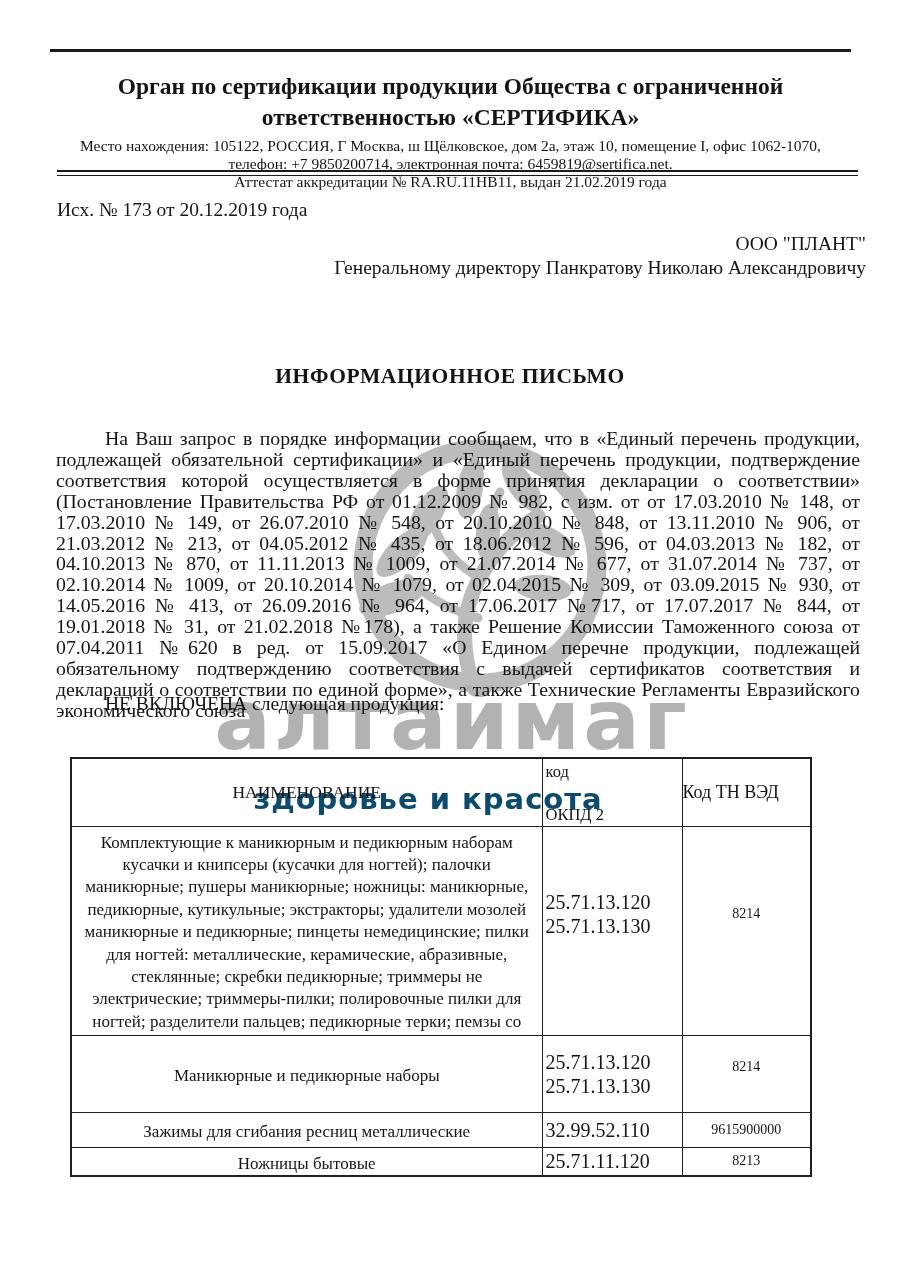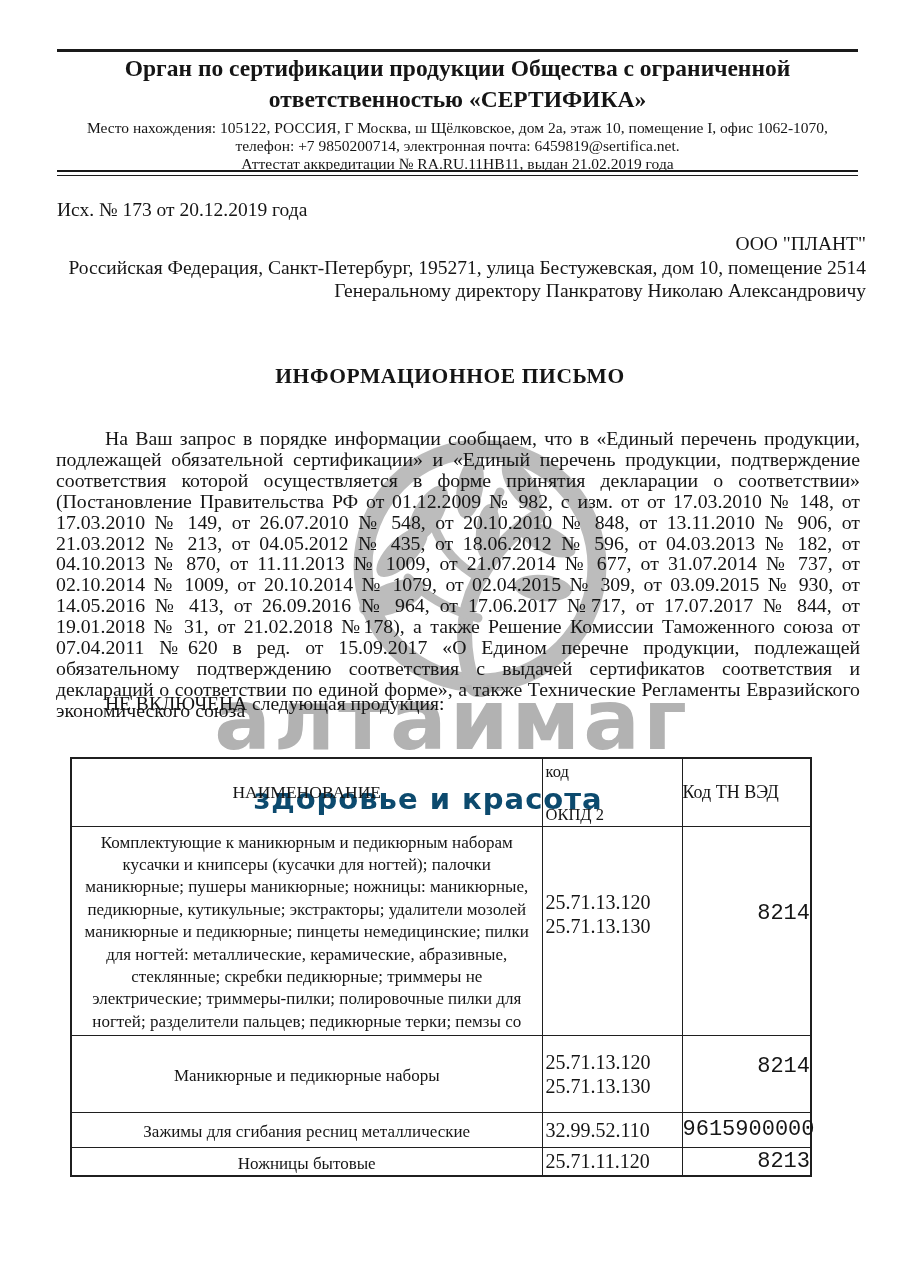--- a/index.html
+++ b/index.html
@@ -19,22 +19,22 @@
     font-size:84px; line-height:84px; letter-spacing:3px; color:#b2b2b2;
   }
   .wm-tagline {
     left:0; top:782px; width:856px; text-align:center;
     font-family:"DejaVu Sans", sans-serif; font-weight:bold;
     font-size:29px; letter-spacing:1px; color:#0c4a6e;
   }
 
   
   .letterhead {
-    left:57px; top:49px; width:801px;
-    border-top:3px solid #1a1a1a; text-align:center; padding-top:1px;
+    left:50px; top:49px; width:801px;
+    border-top:3px solid #1a1a1a; text-align:center; padding-top:19px;
   }
   .lh-title { font-weight:bold; font-size:23.5px; line-height:31px; }
   .lh-address { font-size:15.5px; line-height:18px; margin-top:4px; }
   .lh-rule {
     left:57px; top:170px; width:801px; height:3px;
     border-top:2.5px solid #1a1a1a; border-bottom:1.5px solid #1a1a1a;
   }
 
   .ref-line { left:57px; top:199px; font-size:19.5px; }
 
@@ -81,21 +81,21 @@
   .cell-name { text-align:center; }
   .cell-name .clip { padding:5px 10px 0 10px; font-size:17px; line-height:22.4px; overflow:hidden; }
   .r1 .cell-name .clip { height:203px; }
 
   .cell-okpd { text-align:left; vertical-align:middle; }
   .cell-okpd .code { padding-left:3px; font-size:20px; line-height:20px; }
   .cell-okpd .code + .code { margin-top:4px; }
   .r1 .cell-okpd, .r1 .cell-tnved { padding-bottom:34px; }
   .r2 .cell-tnved { padding-bottom:14px; }
 
-  .cell-tnved { text-align:right; padding-left:13px; font-size:22px;font-family:Liberation Mono, monospace; }
+  .cell-tnved { text-align:center; padding-left:13px; font-size:14px; }
 </style>
 </head>
 <body>
 
 <div class="page">
 
   <svg class="wm wm-logo" viewBox="0 0 300 285" xmlns="http://www.w3.org/2000/svg">
     <g stroke="#bcbcbc" fill="none" stroke-linecap="round">
       <circle cx="150" cy="138" r="117" stroke-width="19"></circle>
       <path d="M143 258 C 132 222, 130 188, 148 153 C 166 119, 188 100, 208 88" stroke-width="15"></path>
@@ -127,21 +127,20 @@
       <div>телефон: +7 9850200714, электронная почта: 6459819@sertifica.net.</div>
       <div>Аттестат аккредитации № RA.RU.11НВ11, выдан 21.02.2019 года</div>
     </div>
   </div>
   <div class="lh-rule"></div>
 
   <div class="ref-line">Исх. № 173 от 20.12.2019 года</div>
 
   <div class="recipient">
     <div>ООО "ПЛАНТ"</div>
-    <div>Российская Федерация, Санкт-Петербург, 195271, улица Бестужевская, дом 10, помещение 2514</div>
     <div>Генеральному директору Панкратову Николаю Александровичу</div>
   </div>
 
   <div class="letter-title">ИНФОРМАЦИОННОЕ ПИСЬМО</div>
   <div class="letter-body">На Ваш запрос в порядке информации сообщаем, что в «Единый перечень продукции, подлежащей обязательной сертификации» и «Единый перечень продукции, подтверждение соответствия которой осуществляется в форме принятия декларации о соответствии» (Постановление Правительства РФ от 01.12.2009 № 982, с изм. от от 17.03.2010 № 148, от 17.03.2010 № 149, от 26.07.2010 № 548, от 20.10.2010 № 848, от 13.11.2010 № 906, от 21.03.2012 № 213, от 04.05.2012 № 435, от 18.06.2012 № 596, от 04.03.2013 № 182, от 04.10.2013 № 870, от 11.11.2013 № 1009, от 21.07.2014 № 677, от 31.07.2014 № 737, от 02.10.2014 № 1009, от 20.10.2014 № 1079, от 02.04.2015 № 309, от 03.09.2015 № 930, от 14.05.2016 № 413, от 26.09.2016 № 964, от 17.06.2017 №717, от 17.07.2017 № 844, от 19.01.2018 № 31, от 21.02.2018 №178), а также Решение Комиссии Таможенного союза от 07.04.2011 №620 в ред. от 15.09.2017 «О Едином перечне продукции, подлежащей обязательному подтверждению соответствия с выдачей сертификатов соответствия и деклараций о соответствии по единой форме», а также Технические Регламенты Евразийского экономического союза</div>
   <div class="not-included">НЕ ВКЛЮЧЕНА следующая продукция:</div>
 
   <table class="doc-table">
     <colgroup>
       <col style="width:471px">

